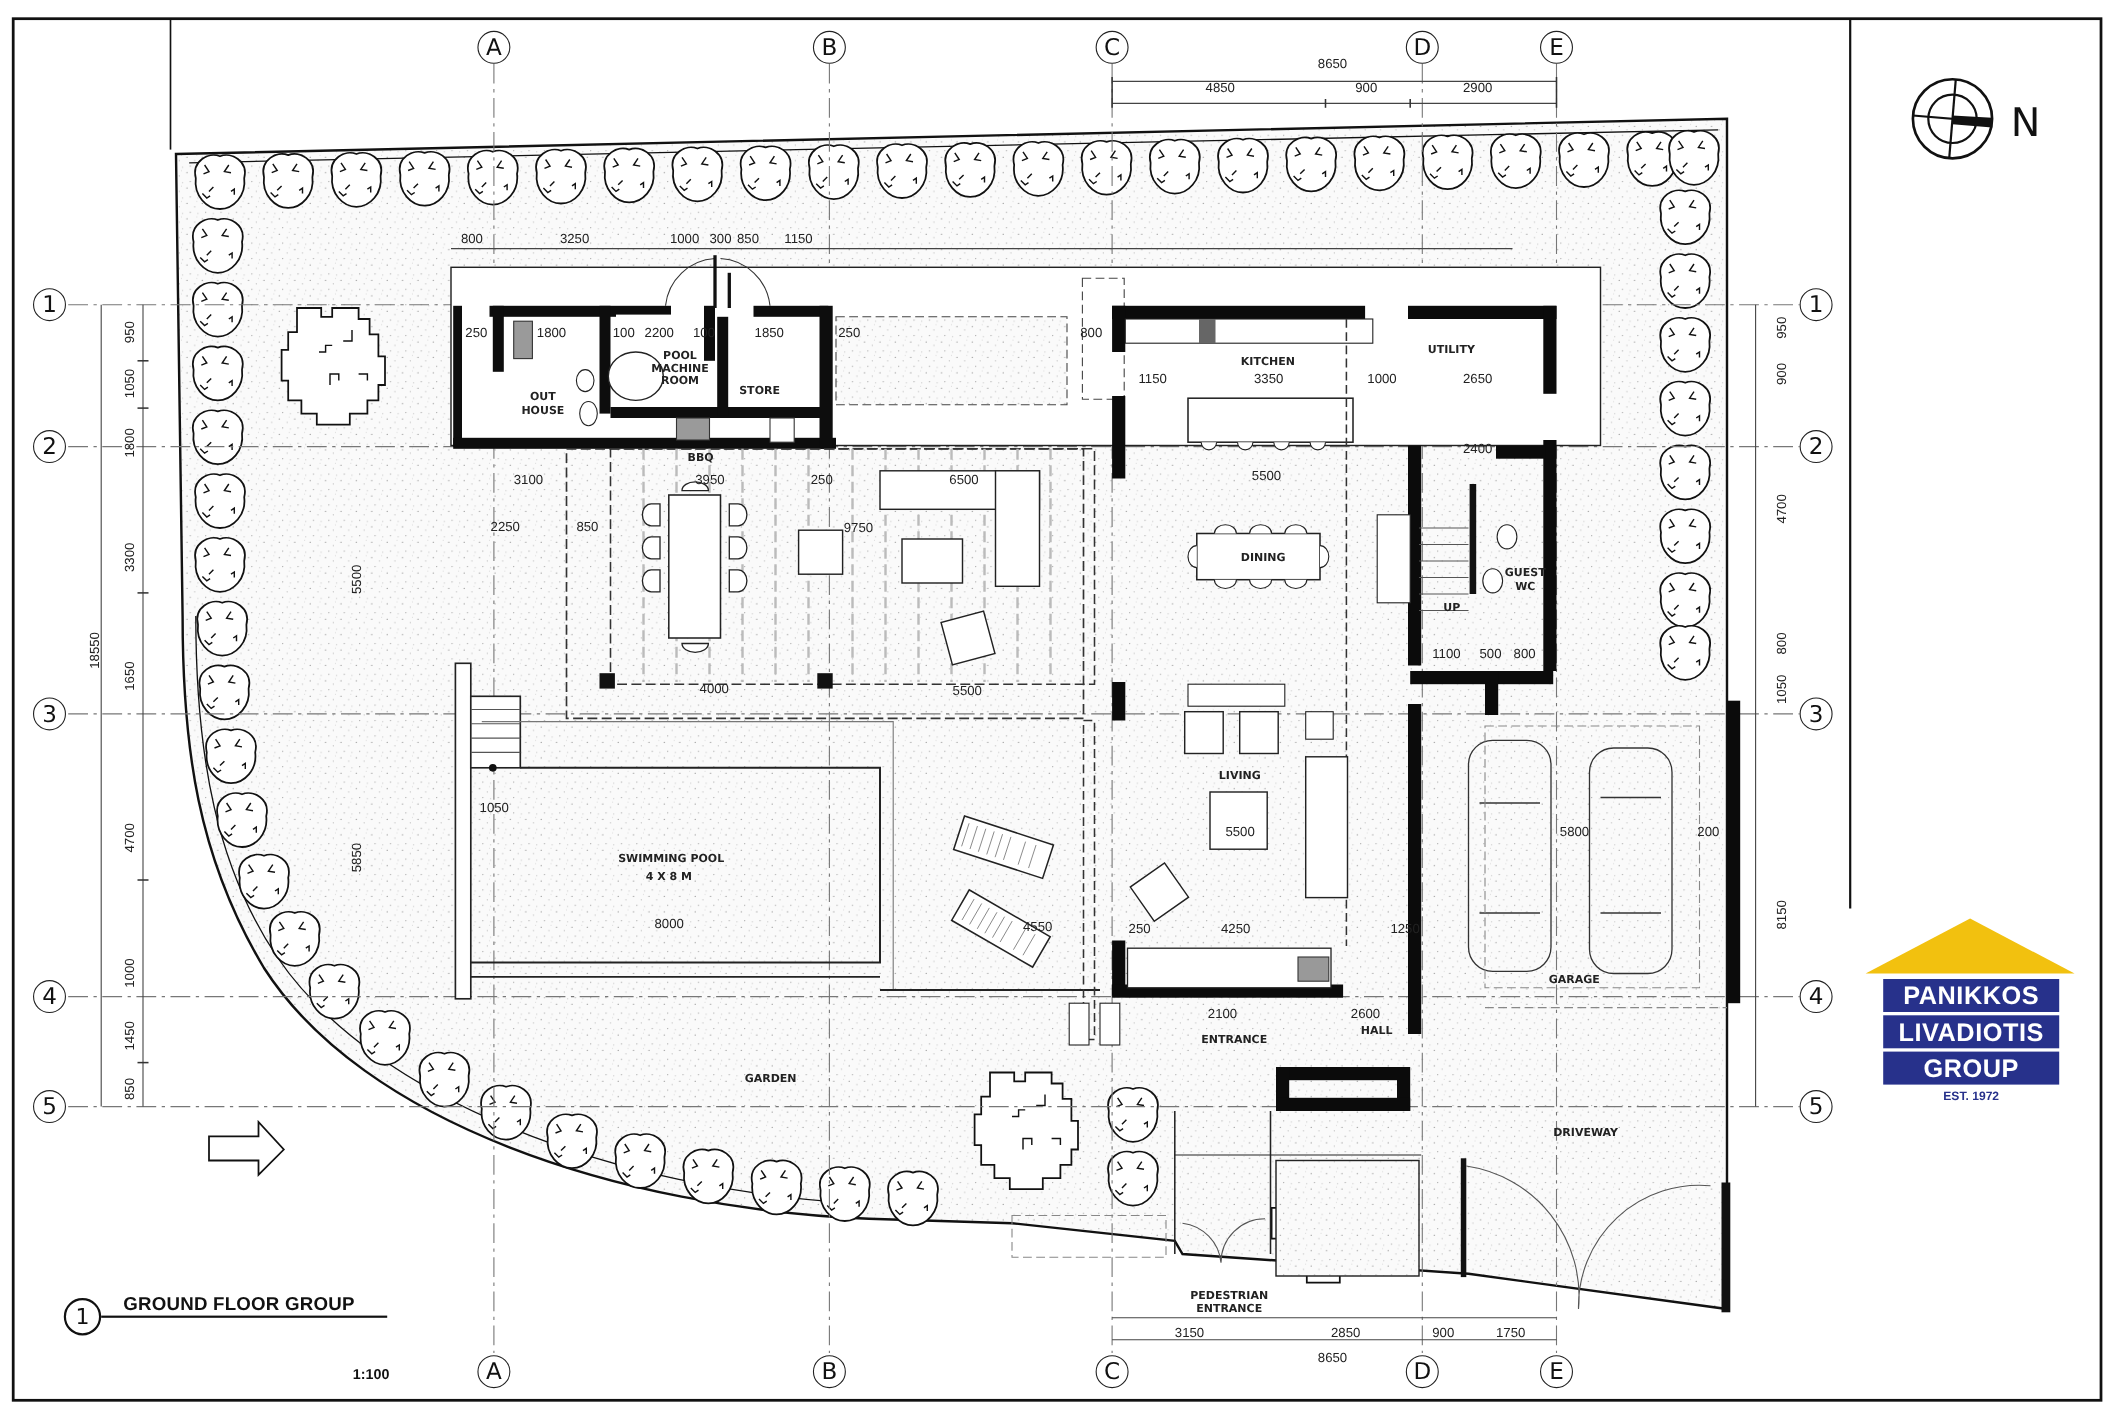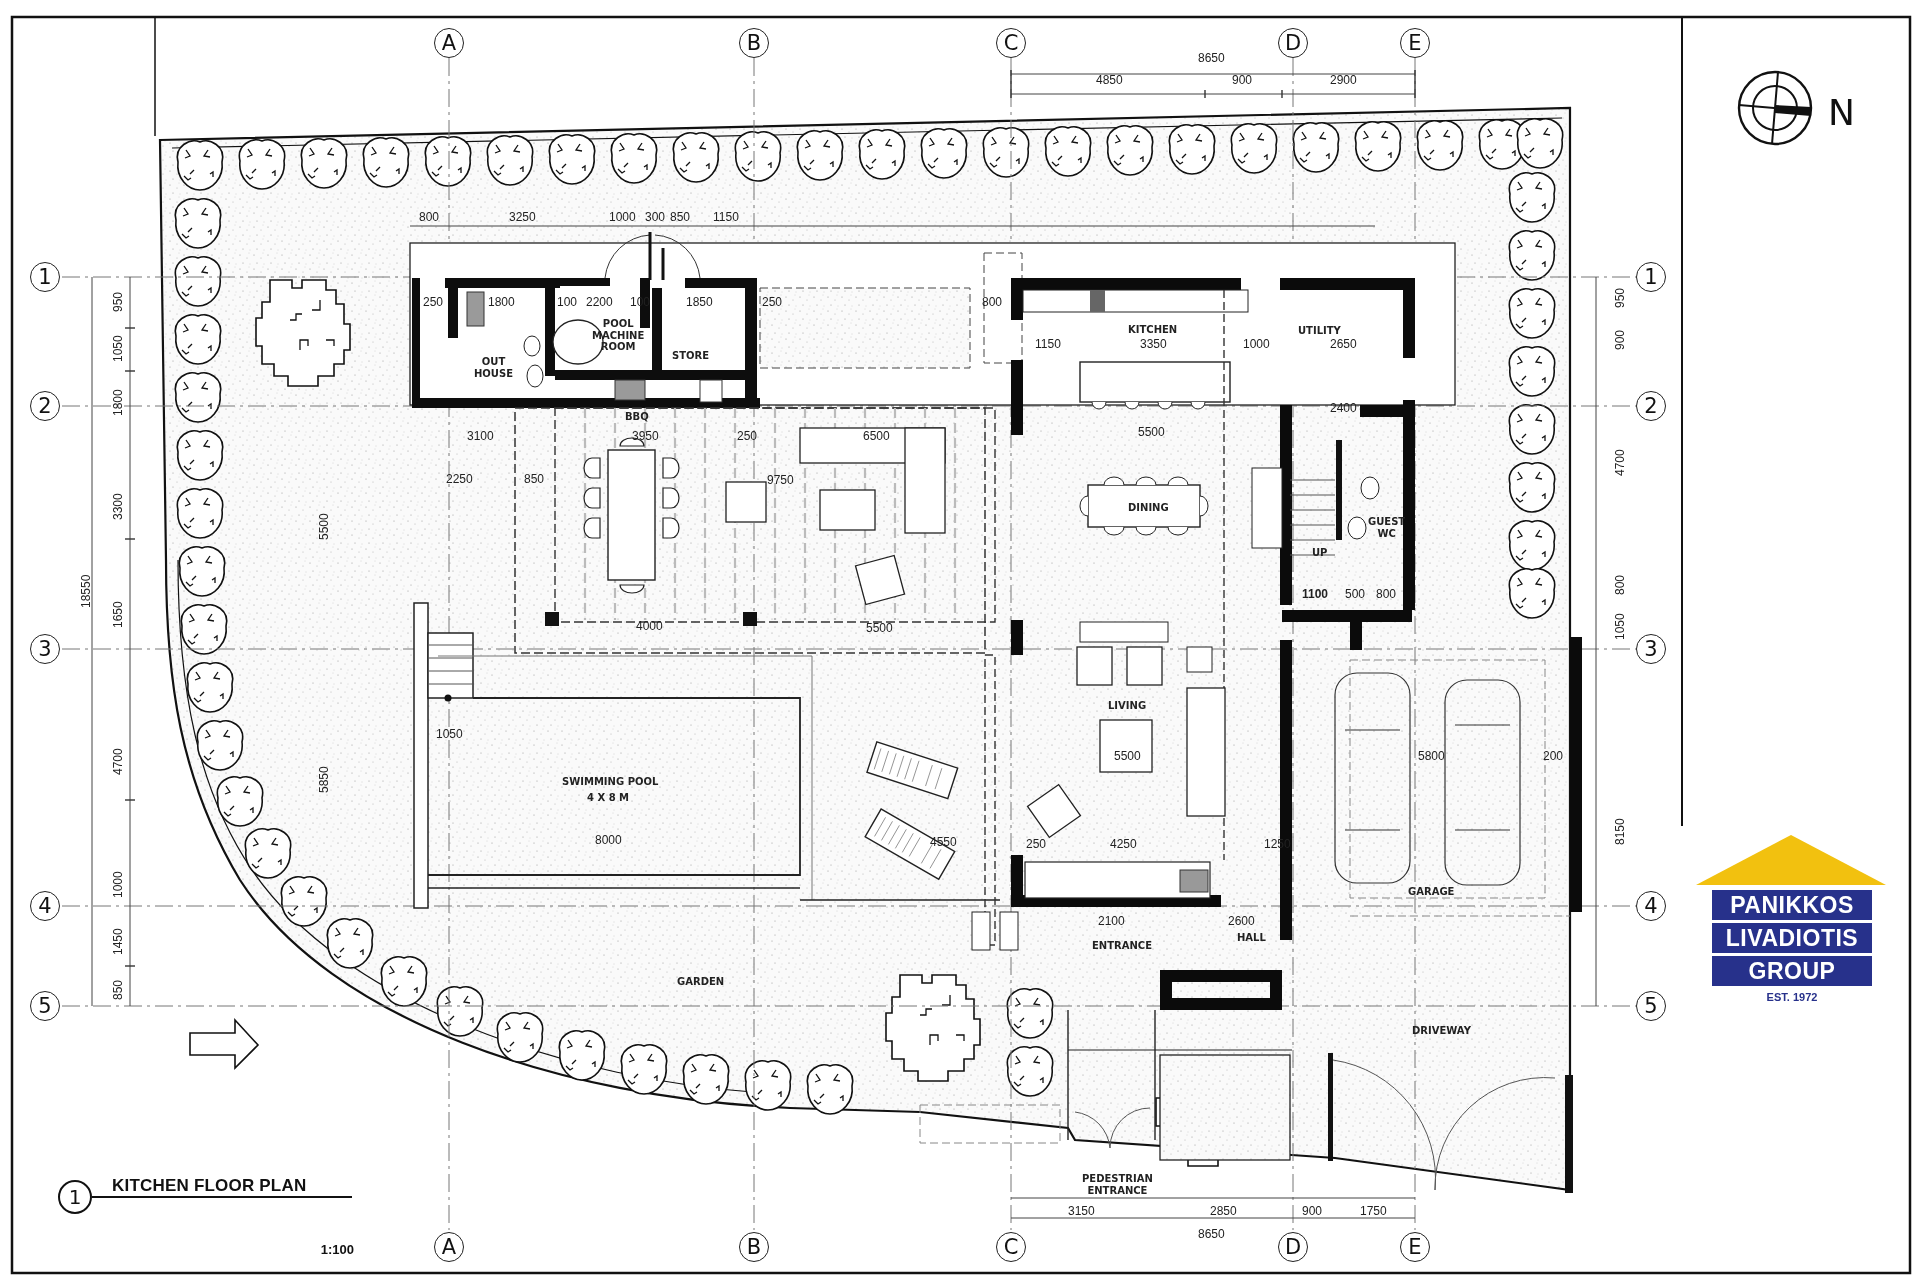--- a/index.html
+++ b/index.html
@@ -429,21 +429,21 @@
 <span class="lbl v" style="left:1614px;top:845px;">8150</span>
 
 <span class="room" style="left:474px;top:356px;white-space:pre;">OUT
 HOUSE</span>
 <span class="room" style="left:592px;top:318px;white-space:pre;">POOL
 MACHINE
 ROOM</span>
 <span class="room" style="left:658px;top:350px;margin-left:14px;">STORE</span>
 <span class="room" style="left:625px;top:411px;">BBQ</span>
 <span class="room" style="left:1128px;top:324px;">KITCHEN</span>
-<span class="room" style="left:1298px;top:325px;">UTILITY</span>
+<span class="room" style="left:1298px;top:313px;">UTILITY</span>
 <span class="room" style="left:1128px;top:502px;">DINING</span>
 <span class="room" style="left:1368px;top:516px;white-space:pre;">GUEST
 WC</span>
 <span class="room" style="left:1312px;top:547px;">UP</span>
 <span class="room" style="left:1108px;top:700px;">LIVING</span>
 <span class="room" style="left:1408px;top:886px;">GARAGE</span>
 <span class="room" style="left:1092px;top:940px;">ENTRANCE</span>
 <span class="room" style="left:1237px;top:932px;">HALL</span>
 <span class="room" style="left:562px;top:776px;text-align:right;">SWIMMING POOL</span>
 <span class="room" style="left:587px;top:792px;">4 X 8 M</span>
@@ -471,36 +471,36 @@
 <span class="lbl" style="left:866px;top:622px;">5500</span>
 <span class="lbl" style="left:436px;top:728px;">1050</span>
 <span class="lbl" style="left:595px;top:834px;">8000</span>
 <span class="lbl" style="left:930px;top:836px;">4550</span>
 <span class="lbl" style="left:1035px;top:338px;">1150</span>
 <span class="lbl" style="left:1140px;top:338px;">3350</span>
 <span class="lbl" style="left:1243px;top:338px;">1000</span>
 <span class="lbl" style="left:1138px;top:426px;">5500</span>
 <span class="lbl" style="left:1330px;top:338px;">2650</span>
 <span class="lbl" style="left:1330px;top:402px;">2400</span>
-<span class="lbl" style="left:1302px;top:588px;font-weight:bold;">1100</span>
+<span class="lbl" style="left:1302px;top:588px;">1100</span>
 <span class="lbl" style="left:1345px;top:588px;">500</span>
 <span class="lbl" style="left:1376px;top:588px;">800</span>
 <span class="lbl" style="left:1114px;top:750px;">5500</span>
 <span class="lbl" style="left:1026px;top:838px;">250</span>
 <span class="lbl" style="left:1110px;top:838px;">4250</span>
 <span class="lbl" style="left:1264px;top:838px;">1250</span>
 <span class="lbl" style="left:1418px;top:750px;">5800</span>
 <span class="lbl" style="left:1543px;top:750px;">200</span>
 <span class="lbl" style="left:1098px;top:915px;">2100</span>
 <span class="lbl" style="left:1228px;top:915px;">2600</span>
 
 <div class="title-block">
   <div class="title-bubble">1</div>
   <div class="title-line"></div>
-  <div class="title-text">KITCHEN FLOOR PLAN</div>
+  <div class="title-text">GROUND FLOOR GROUP</div>
   <div class="title-scale">1:100</div>
 </div>
 
 <div class="north">
   <span class="north-n">N</span>
 </div>
 
 <div class="logo">
   <div class="logo-roof"></div>
   <div class="logo-bar" style="top:55px;">PANIKKOS</div>

